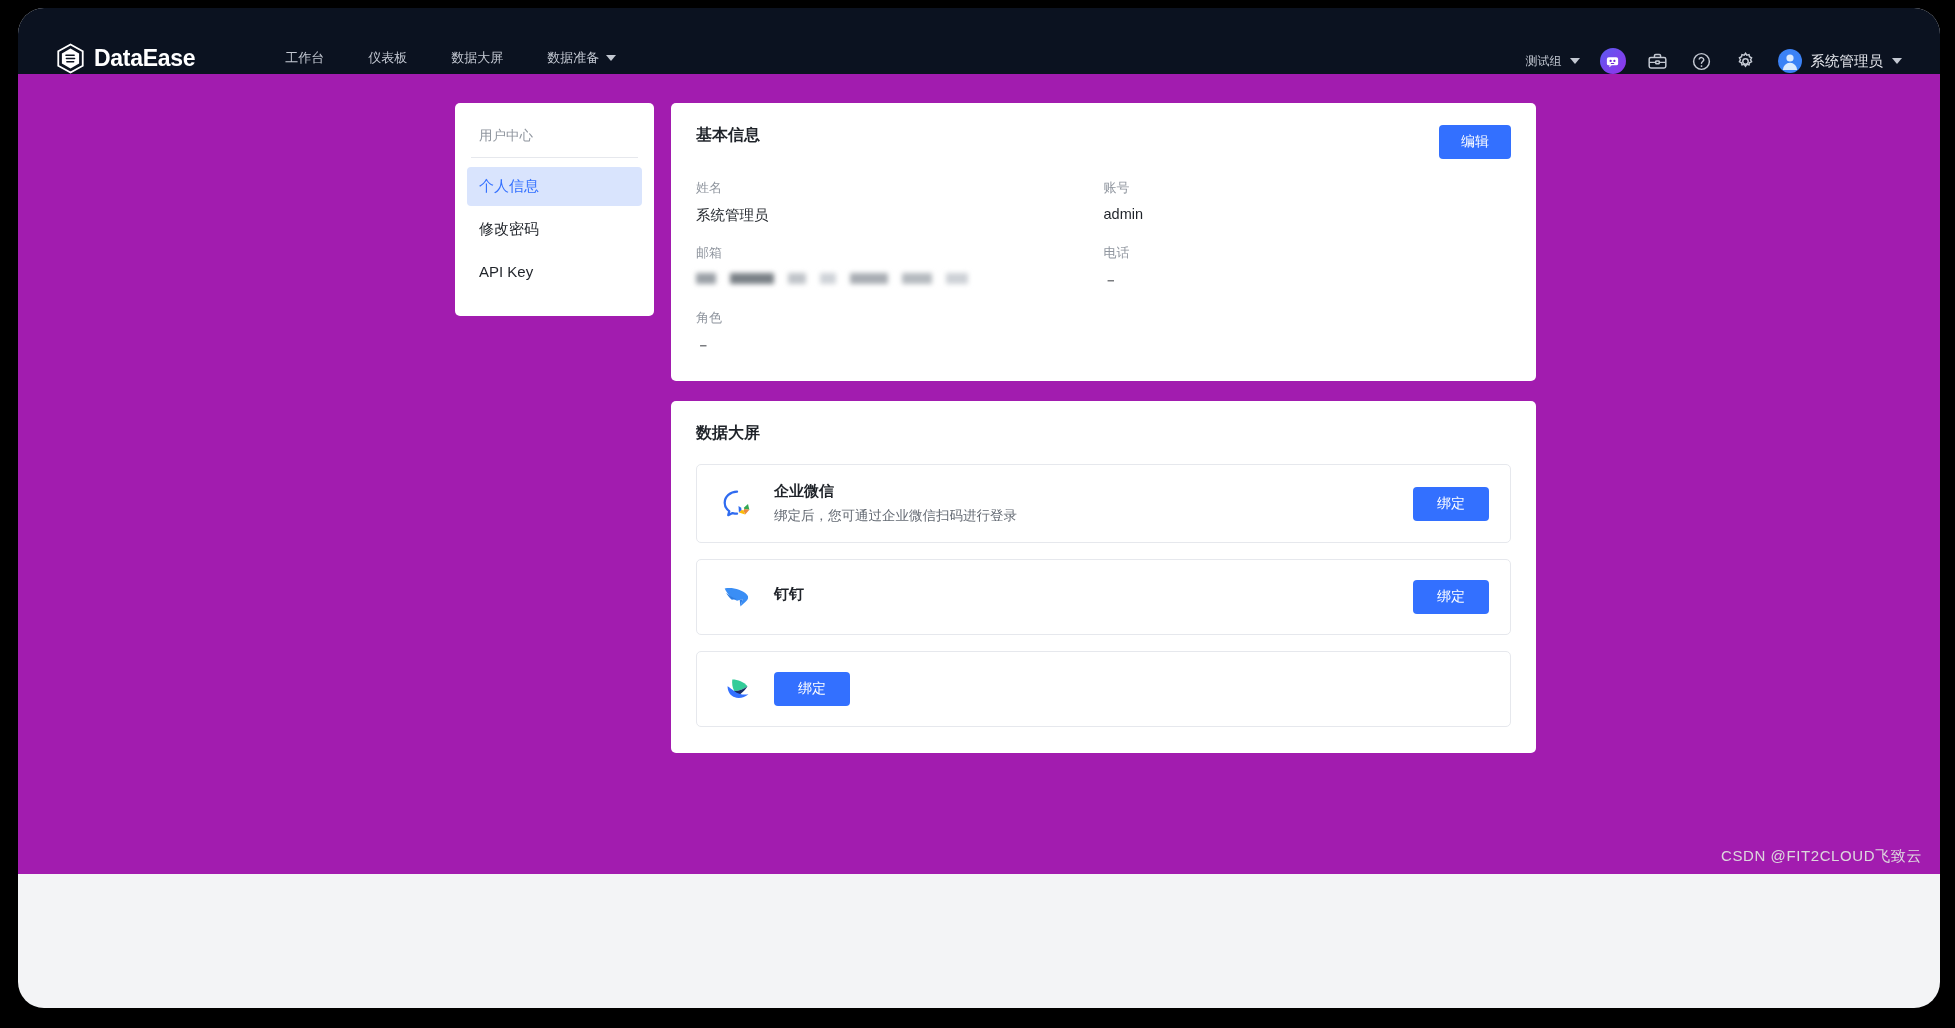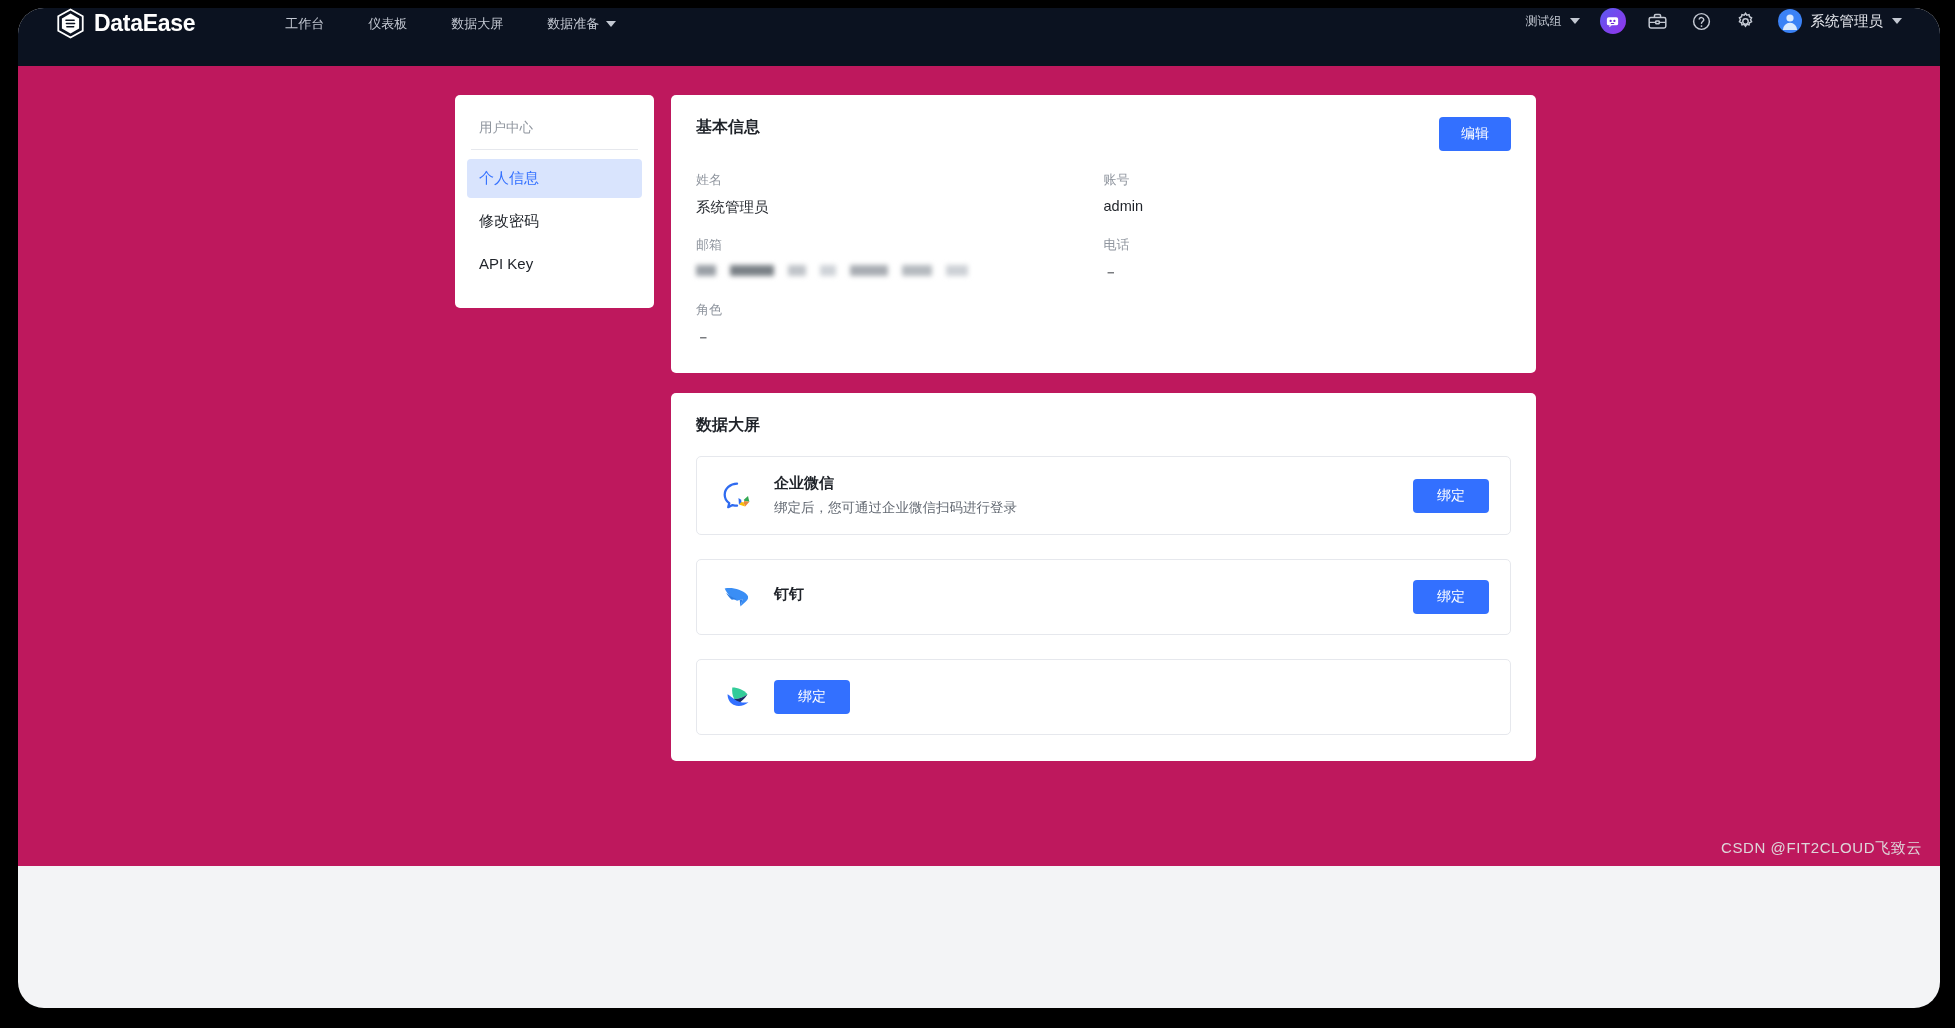--- a/index.html
+++ b/index.html
@@ -19,24 +19,24 @@
     width: 1922px;
     height: 1000px;
     background: #f3f4f6;
     border-radius: 26px;
     overflow: hidden;
   }
 
   
   .header {
     position: relative;
-    height: 58px;
+    height: 66px;
     background: #0b1220;
     display: flex;
-    align-items: flex-start;
+    align-items: flex-end;
     padding: 0 26px 0 26px;
   }
   .brand {
     display: flex;
     align-items: center;
     gap: 9px;
     margin-left: 12px;
   }
   .brand-logo {
     width: 29px; height: 31px;
@@ -108,21 +108,21 @@
     background: #3b82f6;
     display: flex; align-items: center; justify-content: center;
     overflow: hidden;
   }
 
   
   .body-area {
     position: relative;
     width: 100%;
     height: 800px;
-    background: #be185d;
+    background: #a21caf;
     padding-top: 29px;
   }
   .content-row {
     display: flex;
     gap: 17px;
     margin-left: 437px;
   }
 
   
   .side-card {
@@ -227,21 +227,21 @@
     font-weight: bold;
     color: #1f2329;
     margin-bottom: 20px;
   }
   .bind-row {
     border: 1px solid #e6e8ed;
     border-radius: 5px;
     display: flex;
     align-items: center;
     padding: 17px 21px;
-    margin-bottom: 24px;
+    margin-bottom: 16px;
   }
   .bind-row:last-child { margin-bottom: 0; }
   .bind-icon {
     width: 40px; height: 40px;
     margin-right: 16px;
     flex-shrink: 0;
     display: flex; align-items: center; justify-content: center;
   }
   .bind-text { flex: 1; }
   .bind-name {

